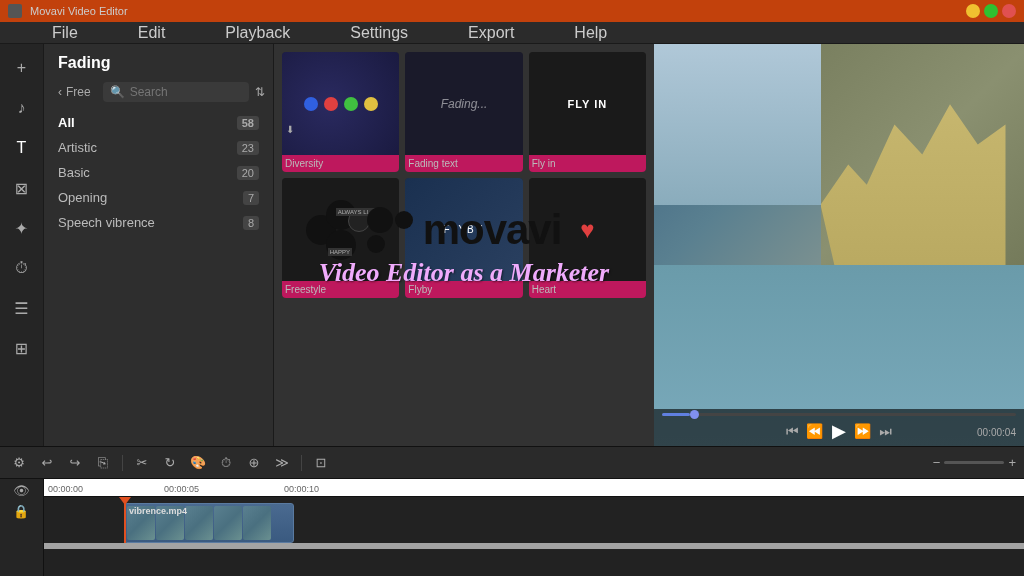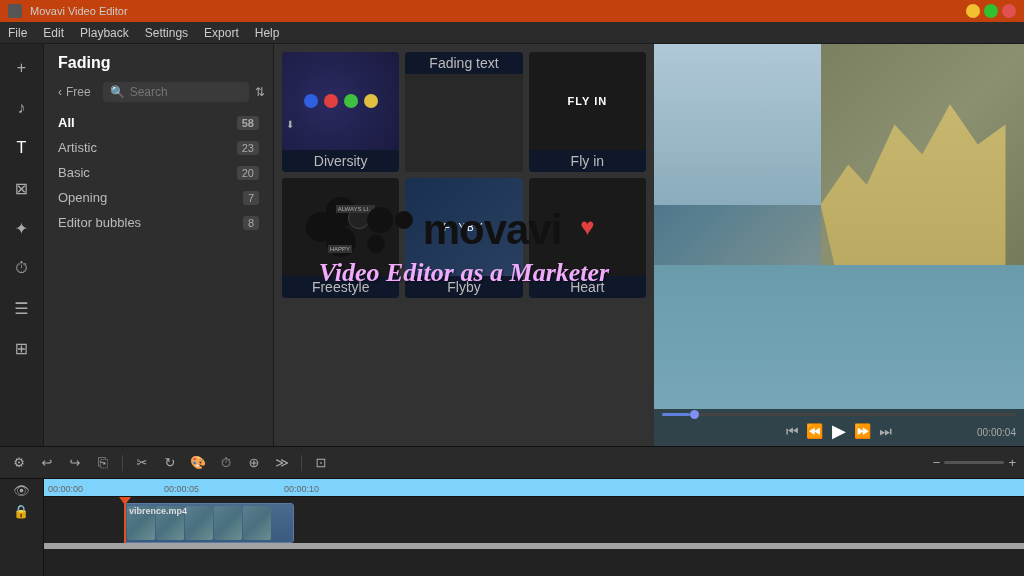--- a/index.html
+++ b/index.html
@@ -25,21 +25,21 @@
     
     .menu-bar {
       height: 22px;
       background: #2b2b2b;
       display: flex;
       align-items: center;
       padding: 0 8px;
       gap: 16px;
       border-bottom: 1px solid #1a1a1a;
     }
-    .menu-item { color: #ccc; font-size: 12px; cursor: pointer; }
+    .menu-item { color: #ccc; font-size: 16px; cursor: pointer; margin-left: 44px; }
 
     
     .main-layout {
       display: flex;
       height: calc(576px - 44px - 130px); 
       position: relative;
     }
 
     
     .left-toolbar {
@@ -182,24 +182,23 @@
       flex: 1;
       background: #1e1e1e;
       display: flex;
       align-items: center;
       justify-content: center;
       position: relative;
       overflow: hidden;
     }
     .title-card-label {
       color: #bbb;
-      font-size: 14px;
-      text-align: center;
+      font-size: 10px;
       padding: 3px;
-      background: #0f172a;
+      background: #be185d;
     }
     .download-icon { position: absolute; bottom: 20px; left: 4px; color: #aaa; font-size: 10px; }
 
     
     .card-diversity { background: radial-gradient(circle at 40% 50%, #2a2a60 0%, #1a1a40 100%); }
     .diversity-dots { display: flex; gap: 6px; align-items: center; justify-content: center; }
     .dot { width: 14px; height: 14px; border-radius: 50%; }
     .dot-blue { background: #3060e0; }
     .dot-red { background: #e04040; }
     .dot-green { background: #40c040; }
@@ -360,21 +359,21 @@
     }
     .timeline-left-btn { color: #aaa; font-size: 13px; cursor: pointer; }
 
     .timeline-tracks {
       flex: 1;
       position: relative;
       overflow: hidden;
     }
     .timeline-ruler {
       height: 18px;
-      background: #7dd3fc;
+      background: #ffffff;
       border-bottom: 1px solid #111;
       display: flex;
       align-items: flex-end;
       padding: 0 4px;
       position: relative;
     }
     .ruler-mark { color: #666; font-size: 9px; position: absolute; bottom: 2px; }
     .timeline-track {
       height: 52px;
       position: relative;
@@ -506,21 +505,21 @@
       </div>
       <div class="category-item">
         <span>Basic</span>
         <span class="category-count">20</span>
       </div>
       <div class="category-item">
         <span>Opening</span>
         <span class="category-count">7</span>
       </div>
       <div class="category-item">
-        <span>Editor bubbles</span>
+        <span>Speech vibrence</span>
         <span class="category-count">8</span>
       </div>
     </div>
   </div>
 
   <div class="titles-grid-area">
 
     <div class="titles-grid">
 
       <div class="title-card">
@@ -530,20 +529,23 @@
             <div class="dot dot-red"></div>
             <div class="dot dot-green"></div>
             <div class="dot dot-yellow"></div>
           </div>
           <span class="download-icon">⬇</span>
         </div>
         <div class="title-card-label">Diversity</div>
       </div>
 
       <div class="title-card">
+        <div class="title-card-preview card-fading">
+          <span class="fading-text">Fading...</span>
+        </div>
         <div class="title-card-label">Fading text</div>
       </div>
 
       <div class="title-card">
         <div class="title-card-preview card-flyin">
           <span class="flyin-text">FLY IN</span>
         </div>
         <div class="title-card-label">Fly in</div>
       </div>
 

